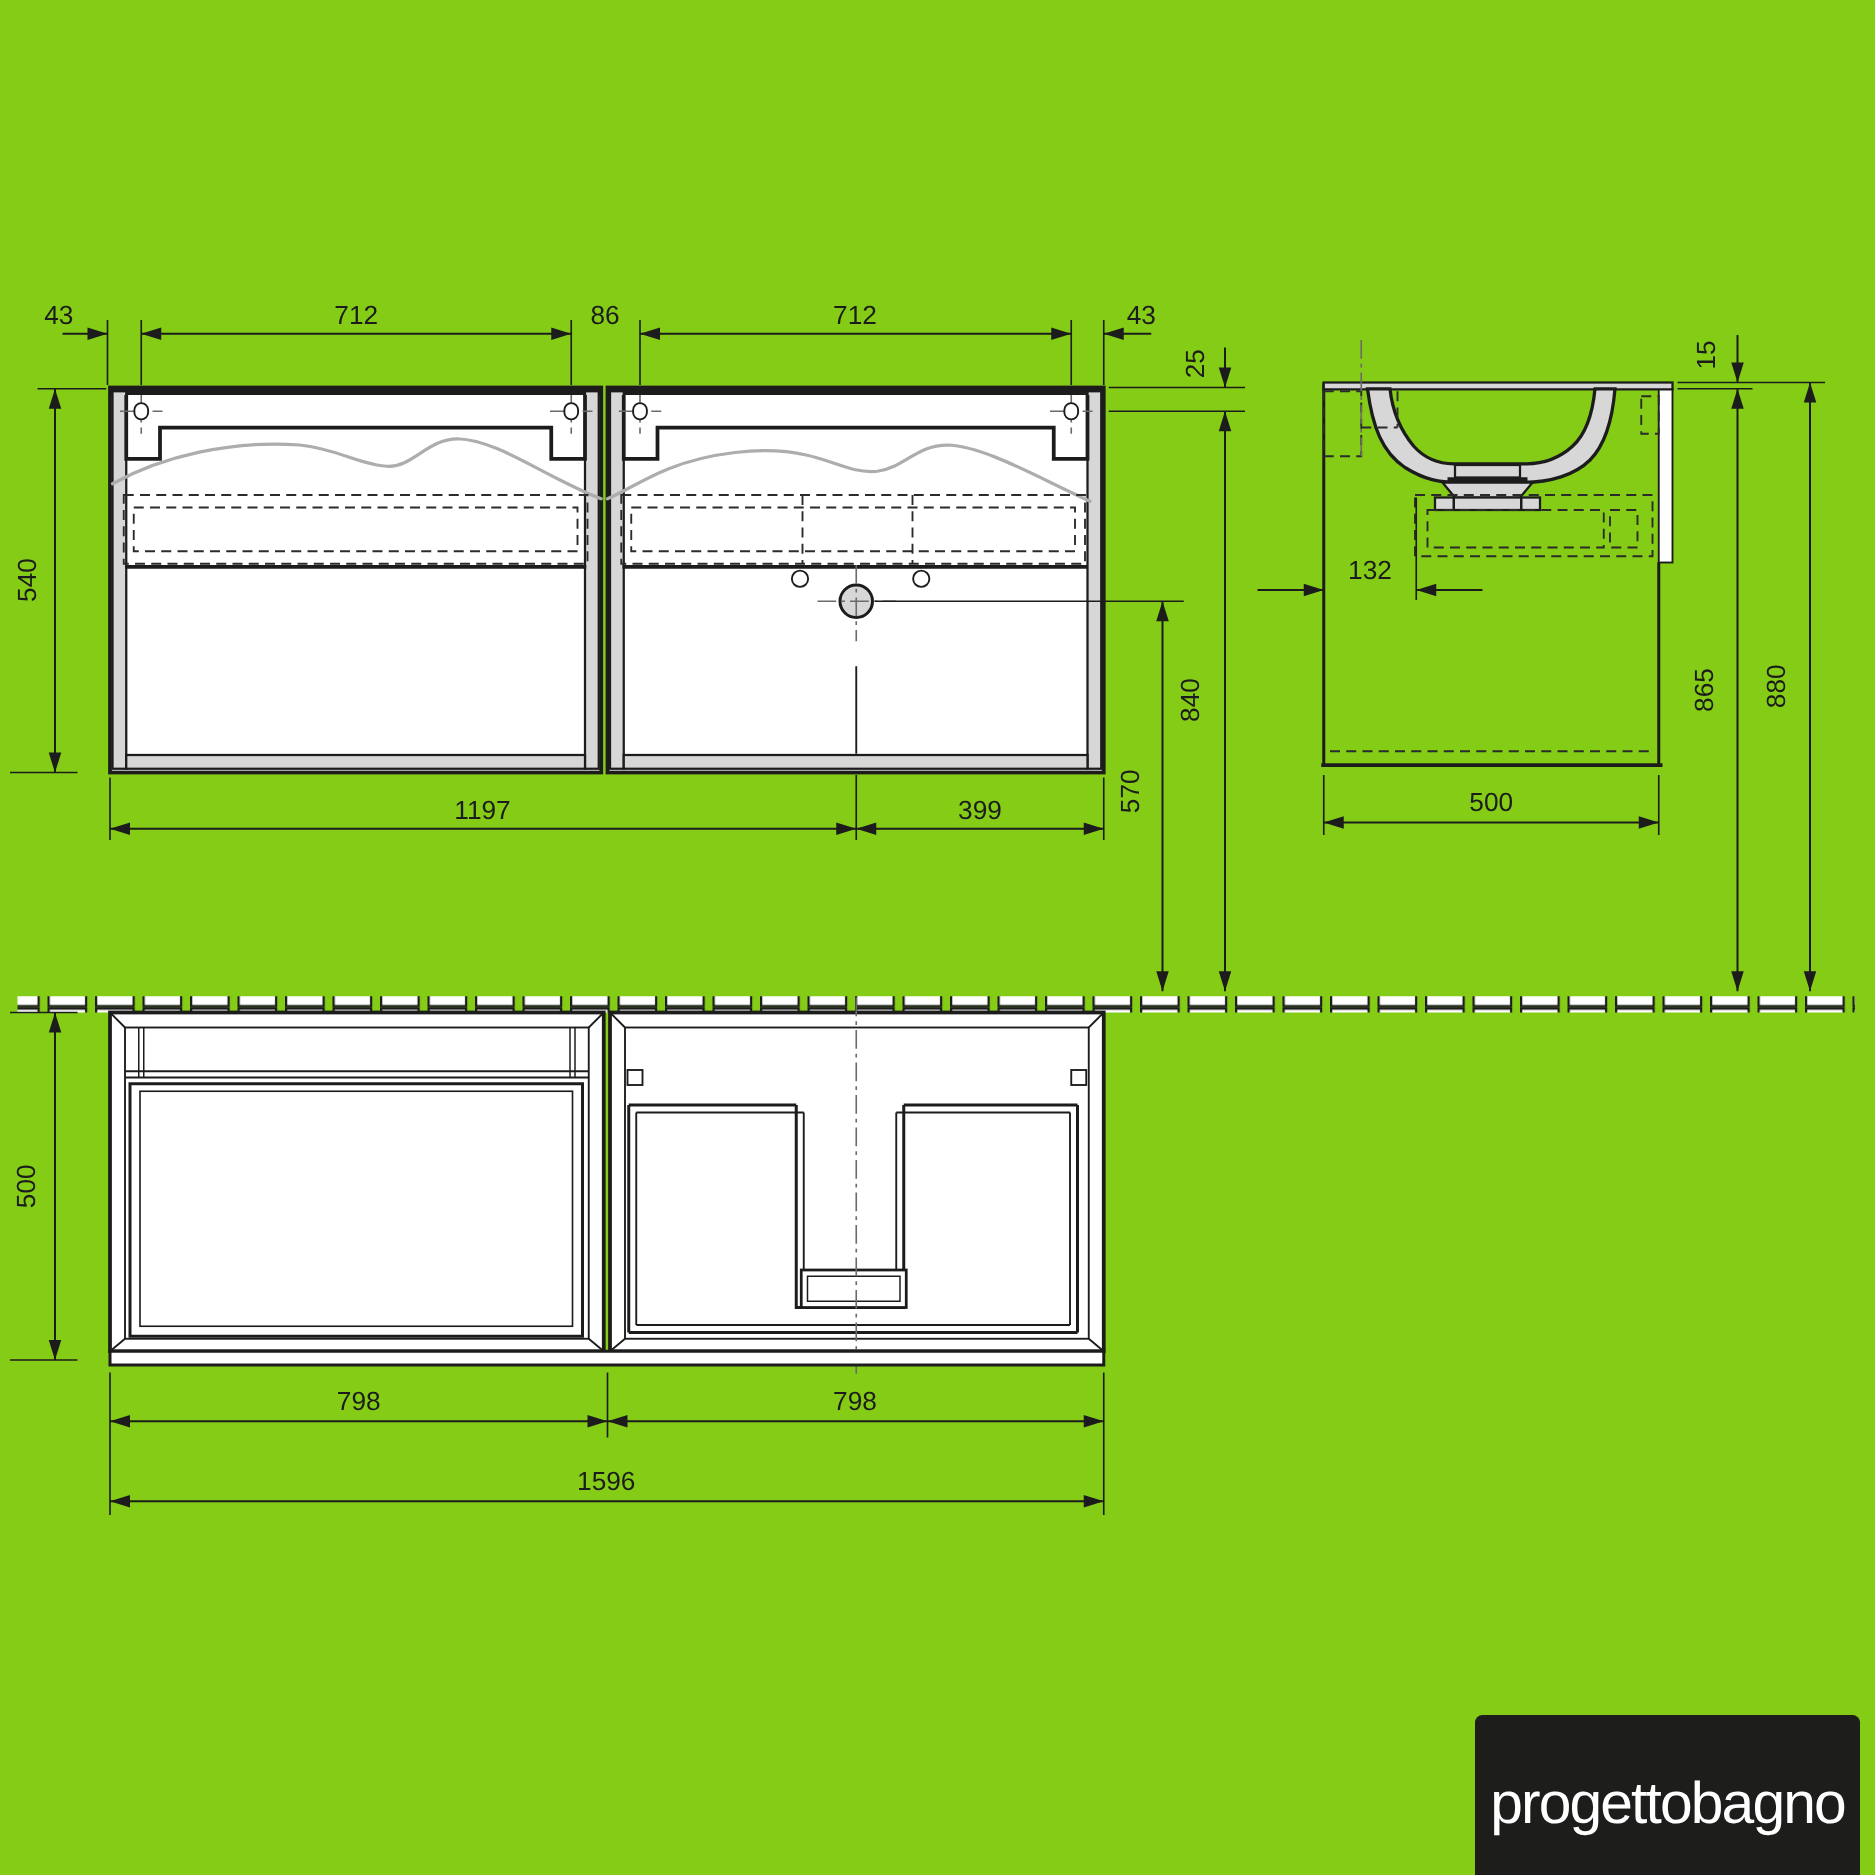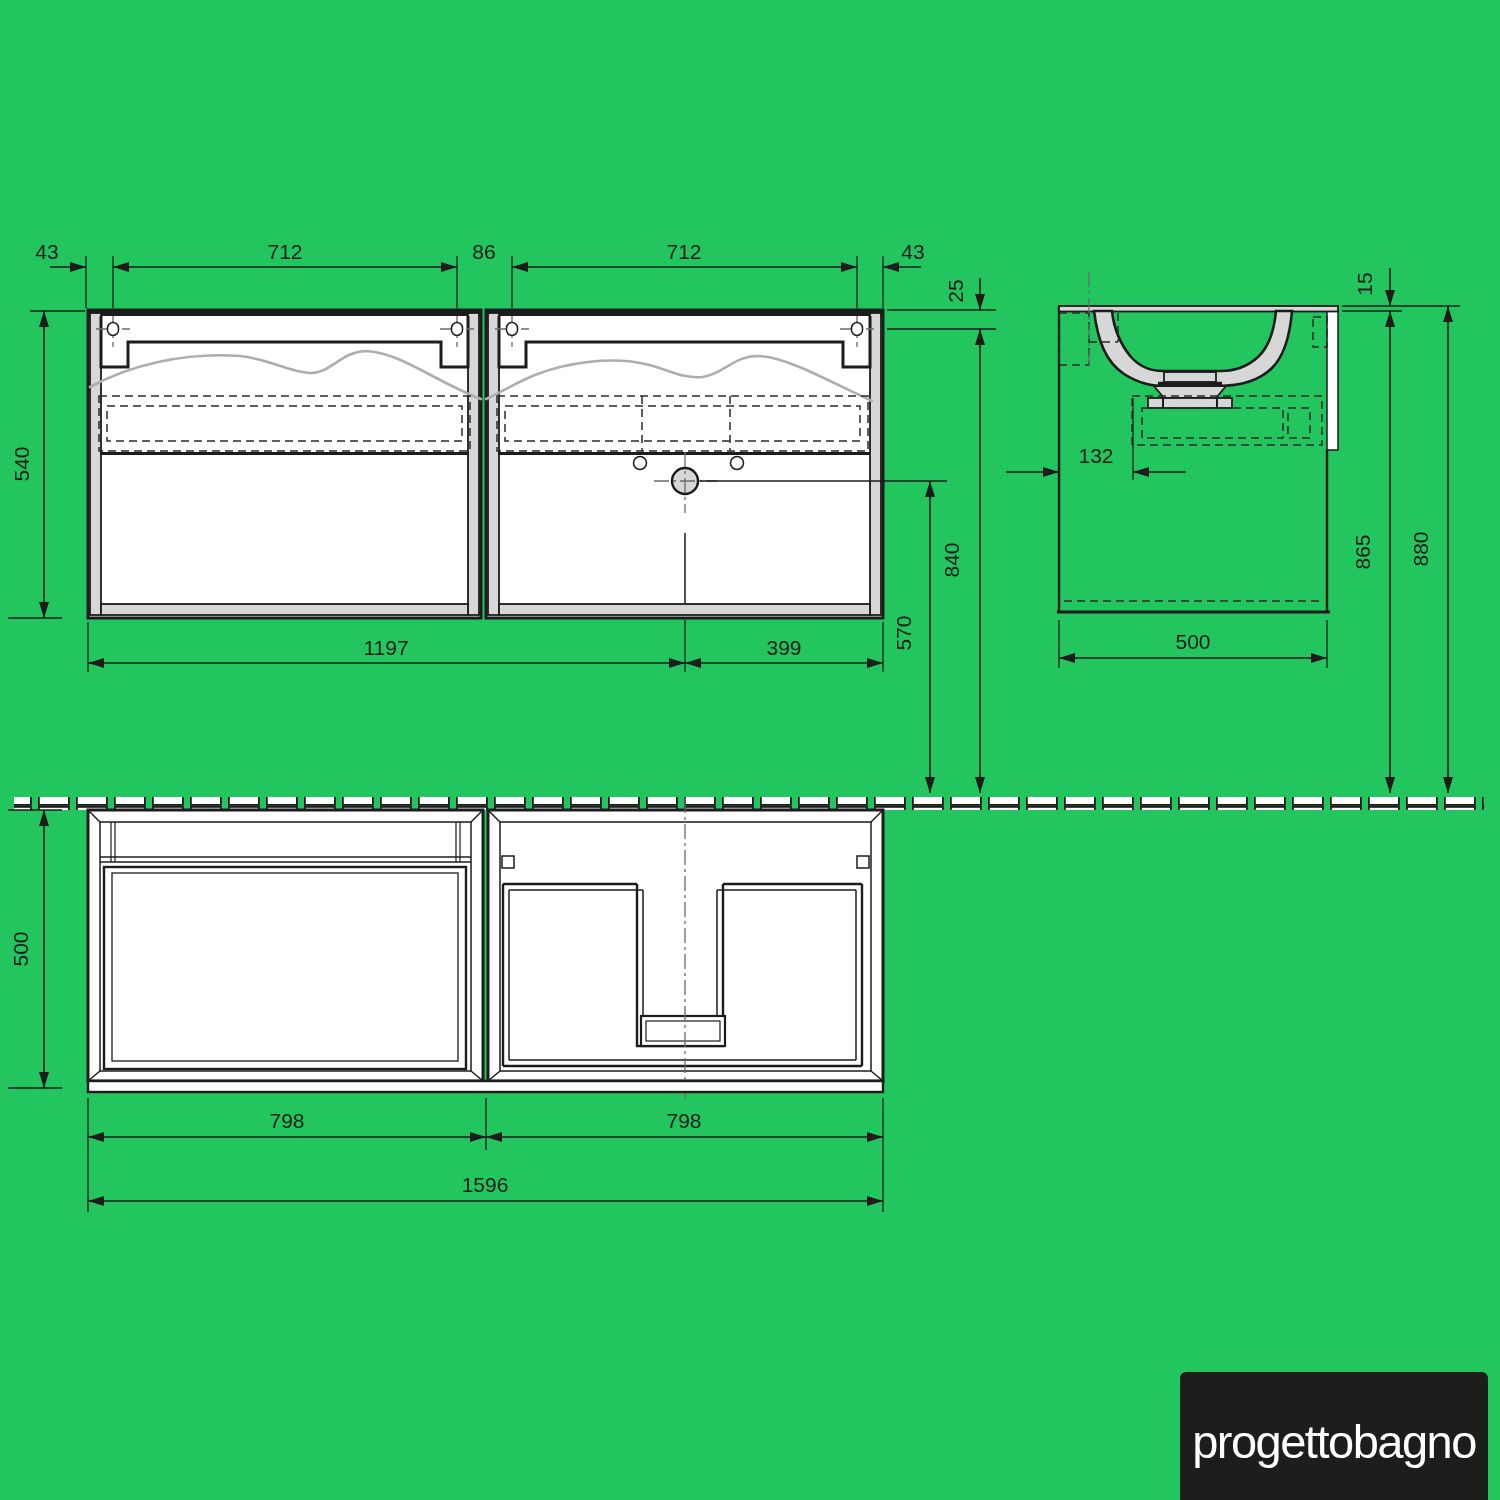--- a/index.html
+++ b/index.html
@@ -1,16 +1,16 @@
 <!DOCTYPE html>
 <html><head>
 <meta charset="utf-8">
 <style>
   html,body{margin:0;padding:0;background:#ffffff;}
-  .canvas{position:relative;width:1500px;height:1500px;background:#22c55e;overflow:hidden;
+  .canvas{position:relative;width:1500px;height:1500px;background:#84cc16;overflow:hidden;
           font-family:"Liberation Sans", sans-serif;}
   svg{position:absolute;left:0;top:0;}
   .dim{font-size:21px;fill:#1c1c1c;font-family:"Liberation Sans",sans-serif;}
   .dl{stroke:#1c1c1c;stroke-width:1.6;fill:none;}
   .ext{stroke:#1c1c1c;stroke-width:1.3;fill:none;}
   .ln15{stroke:#1c1c1c;stroke-width:1.5;fill:none;}
   .ln24{stroke:#1c1c1c;stroke-width:2.4;fill:none;}
   .ln3{stroke:#1c1c1c;stroke-width:3;fill:none;}
   .hid{stroke:#2b2b2b;stroke-width:1.5;fill:none;stroke-dasharray:8 5;}
   .cl{stroke:#6b6b6b;stroke-width:1.3;fill:none;stroke-dasharray:15 4 3 4;}

